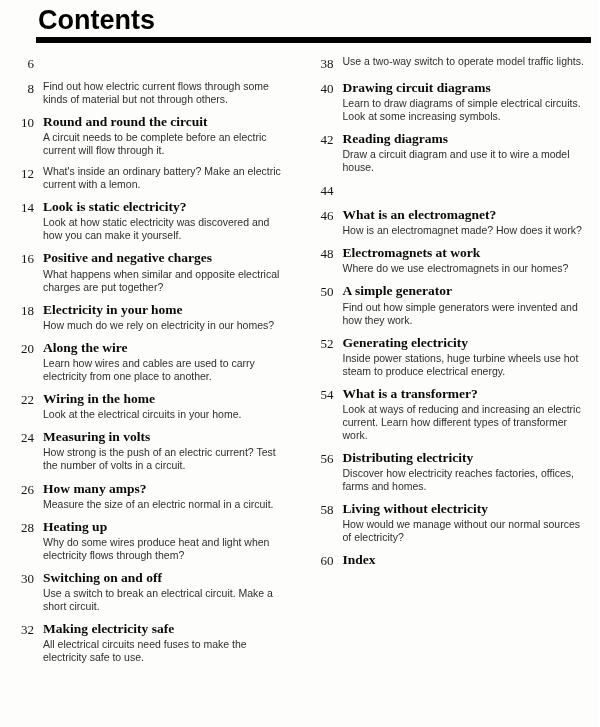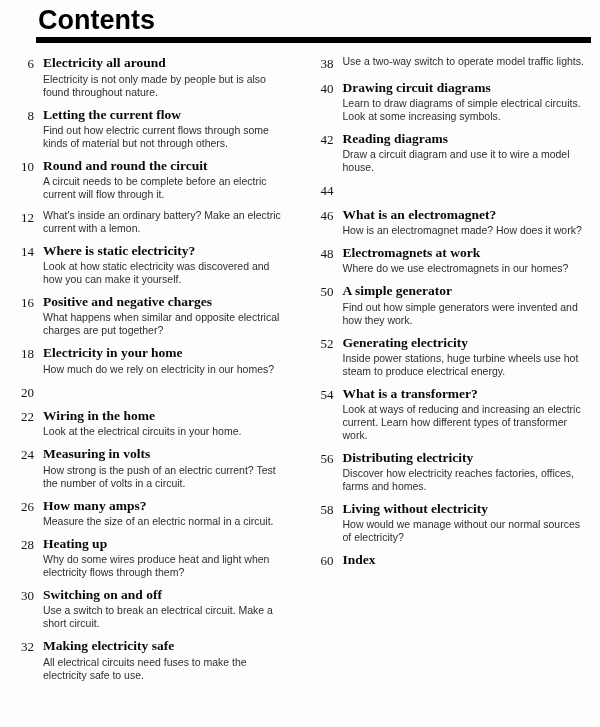--- a/index.html
+++ b/index.html
@@ -86,68 +86,67 @@
 
 <div class="page">
   <div class="header">
     <h1 class="page-title">Contents</h1>
     <div class="title-rule"></div>
   </div>
   <div class="columns">
     <div class="col">
         <div class="entry">
           <span class="num">6</span>
-          <div class="entry-body">
-            <div class="entry-title">Electricity all around</div>
-            <div class="entry-desc">Electricity is not only made by people but is also found throughout nature.</div>
-          </div>
         </div>
         <div class="entry">
           <span class="num">8</span>
           <div class="entry-body">
-            <div class="entry-title">Letting the current flow</div>
             <div class="entry-desc">Find out how electric current flows through some kinds of material but not through others.</div>
           </div>
         </div>
         <div class="entry">
           <span class="num">10</span>
           <div class="entry-body">
             <div class="entry-title">Round and round the circuit</div>
             <div class="entry-desc">A circuit needs to be complete before an electric current will flow through it.</div>
           </div>
         </div>
         <div class="entry">
           <span class="num">12</span>
           <div class="entry-body">
             <div class="entry-desc">What's inside an ordinary battery? Make an electric current with a lemon.</div>
           </div>
         </div>
         <div class="entry">
           <span class="num">14</span>
           <div class="entry-body">
-            <div class="entry-title">Where is static electricity?</div>
+            <div class="entry-title">Look is static electricity?</div>
             <div class="entry-desc">Look at how static electricity was discovered and how you can make it yourself.</div>
           </div>
         </div>
         <div class="entry">
           <span class="num">16</span>
           <div class="entry-body">
             <div class="entry-title">Positive and negative charges</div>
             <div class="entry-desc">What happens when similar and opposite electrical charges are put together?</div>
           </div>
         </div>
         <div class="entry">
           <span class="num">18</span>
           <div class="entry-body">
             <div class="entry-title">Electricity in your home</div>
             <div class="entry-desc">How much do we rely on electricity in our homes?</div>
           </div>
         </div>
         <div class="entry">
           <span class="num">20</span>
+          <div class="entry-body">
+            <div class="entry-title">Along the wire</div>
+            <div class="entry-desc">Learn how wires and cables are used to carry electricity from one place to another.</div>
+          </div>
         </div>
         <div class="entry">
           <span class="num">22</span>
           <div class="entry-body">
             <div class="entry-title">Wiring in the home</div>
             <div class="entry-desc">Look at the electrical circuits in your home.</div>
           </div>
         </div>
         <div class="entry">
           <span class="num">24</span>

